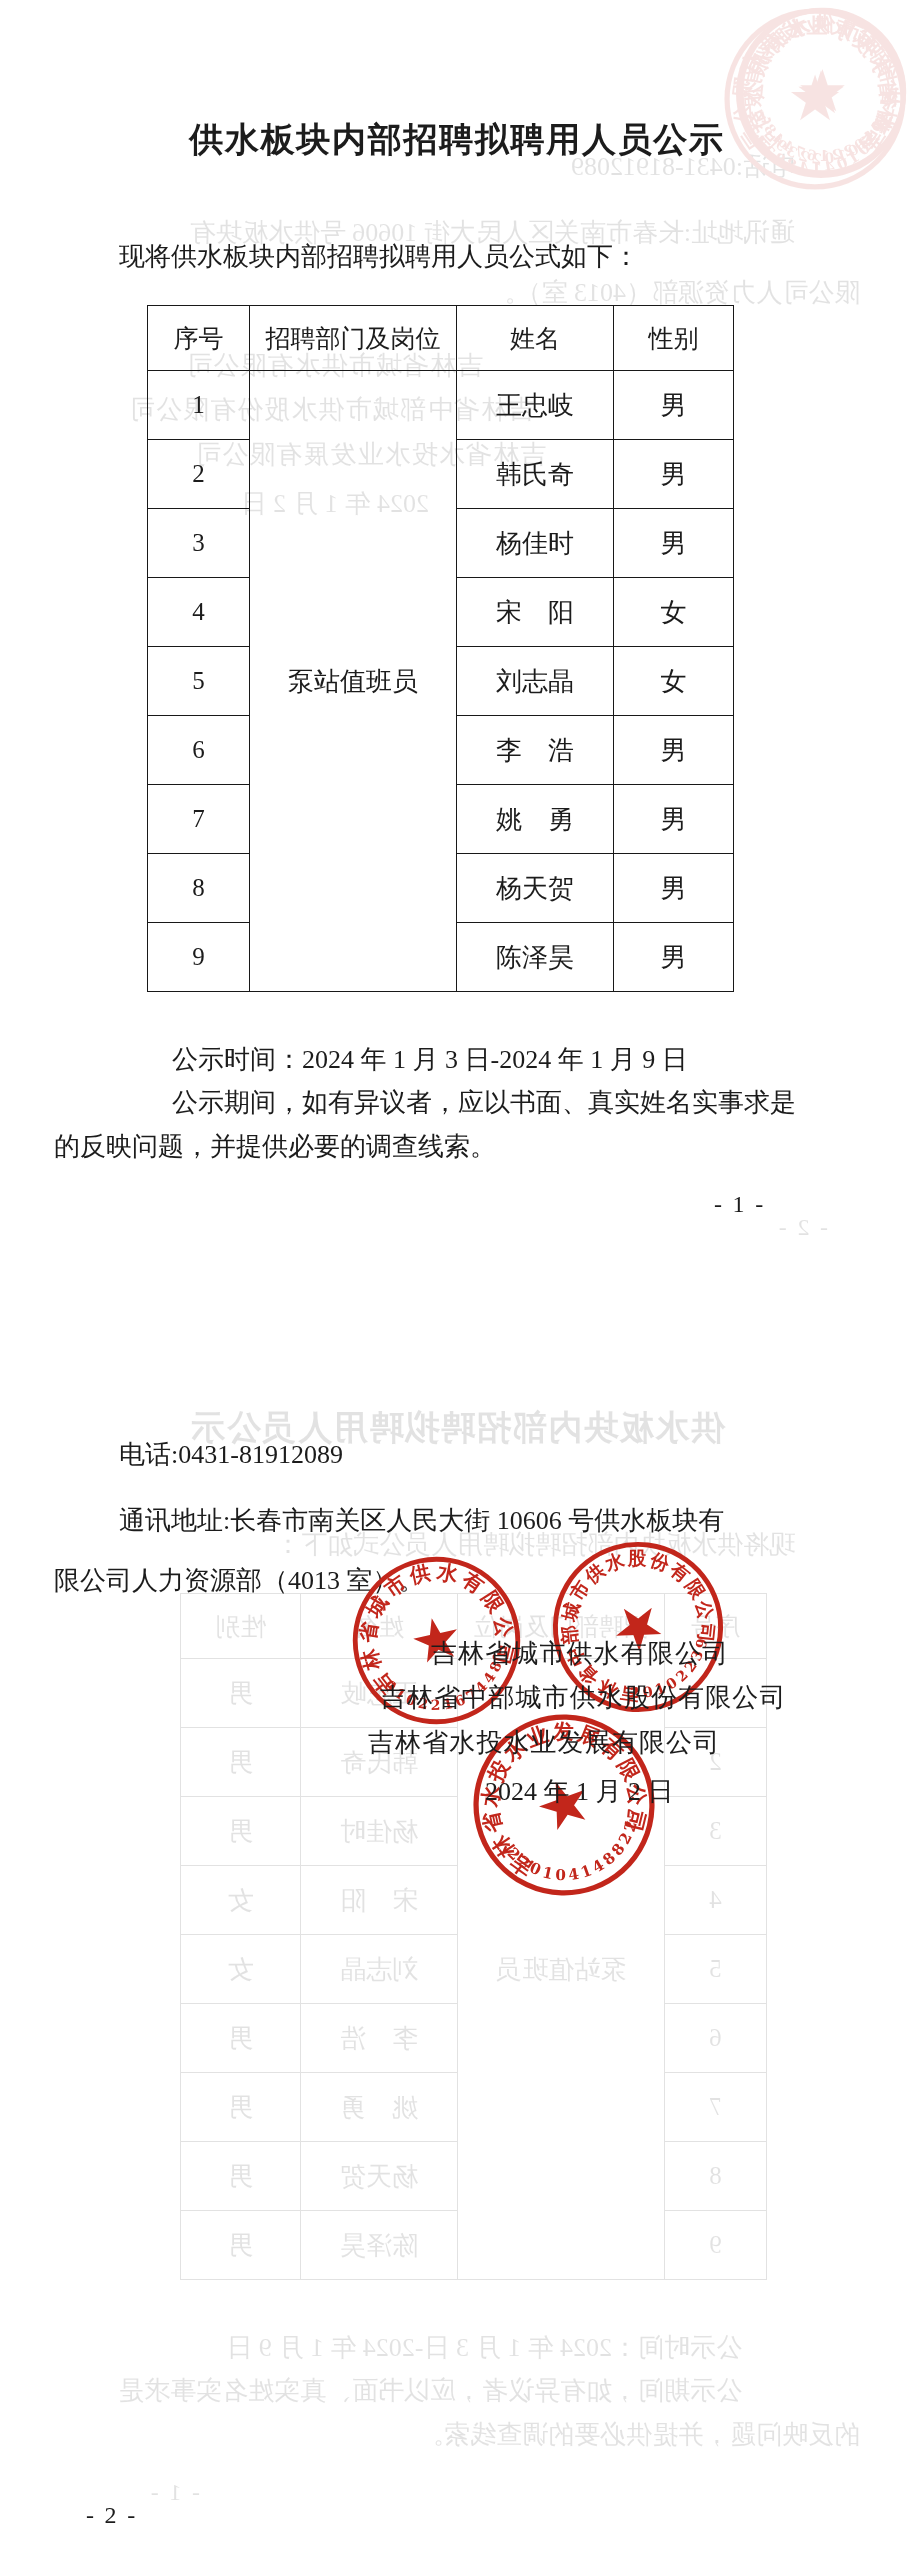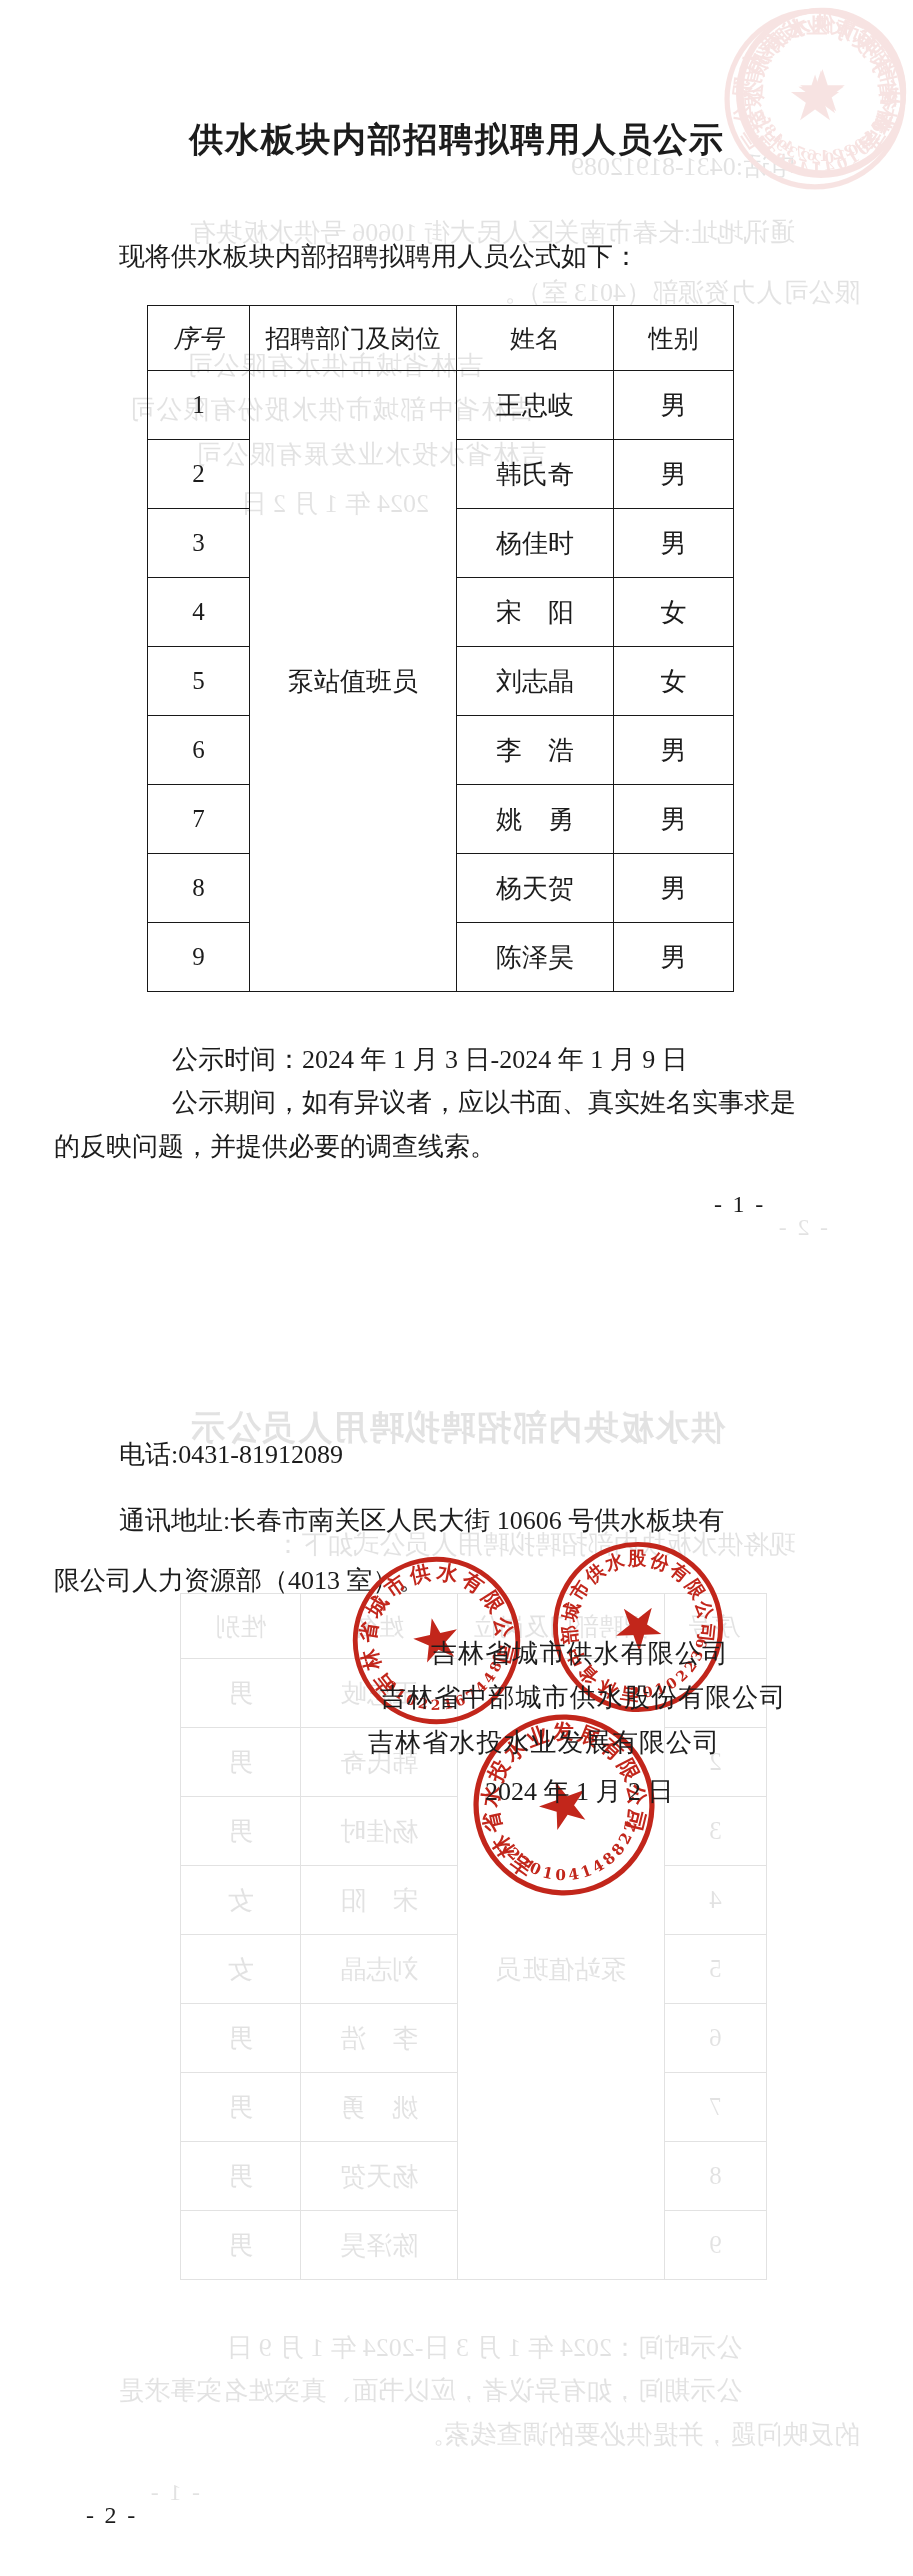--- a/index.html
+++ b/index.html
@@ -14,21 +14,21 @@
   .bleed{position:absolute;left:0;top:0;width:914px;height:1288px;z-index:1;
          transform:scaleX(-1);opacity:0.12;filter:blur(0.3px);pointer-events:none;}
   .abs{position:absolute;white-space:nowrap;}
   .doc-title{left:0;top:117px;width:914px;text-align:center;font-size:34px;
              font-weight:700;letter-spacing:1.7px;}
   .body-text{font-size:26px;line-height:1.2;}
   
   .roster{position:absolute;left:147px;top:305px;border-collapse:collapse;table-layout:fixed;}
   .roster td,.roster th{border:1.7px solid #181818;padding:0;text-align:center;
              vertical-align:middle;font-weight:400;}
-  .roster .c1{width:101px;font-style:italic;} .roster .c2{width:206px;} .roster .c3{width:156px;margin-left:17px;} .roster .c4{width:119px;}
+  .roster .c1{width:101px;} .roster .c2{width:206px;} .roster .c3{width:156px;margin-left:17px;} .roster .c4{width:119px;}
   .roster .hrow{height:65px;font-size:25px;}
   .roster .drow{height:69px;font-size:26px;}
   .roster .numcell{font-size:25px;}
   
   .pgnum{font-size:24px;letter-spacing:2.3px;}
   
   .stamp{position:absolute;overflow:visible;}
   .stamp .rim{fill:none;stroke:#c2261b;stroke-width:9px;}
   .stamp .ringtxt{fill:#c2261b;font-weight:600;}
   .stamp .numtxt{fill:#c2261b;font-weight:600;font-family:"DejaVu Serif",serif;}

